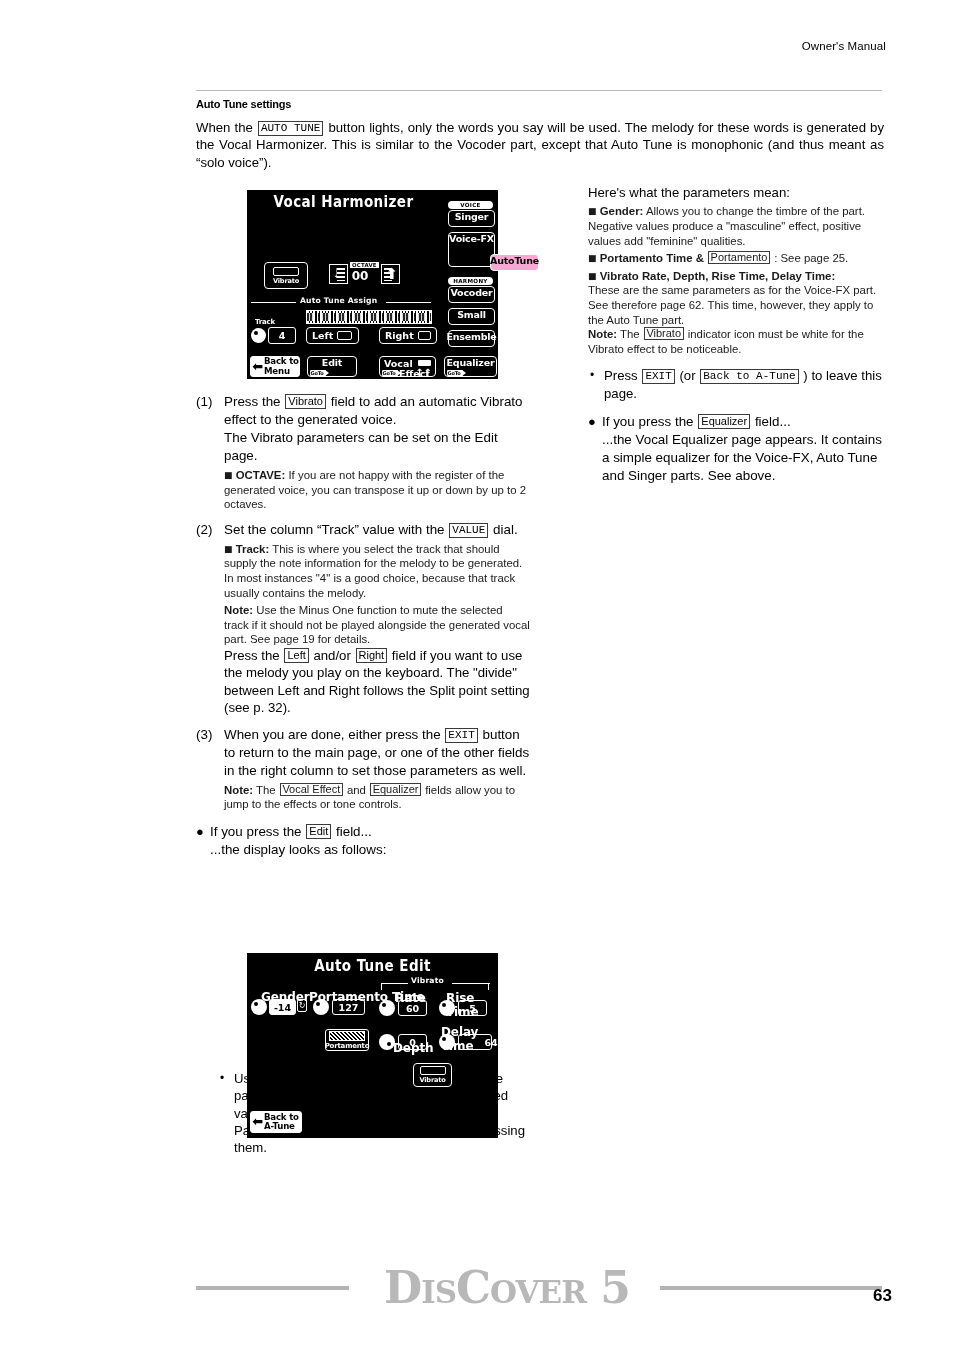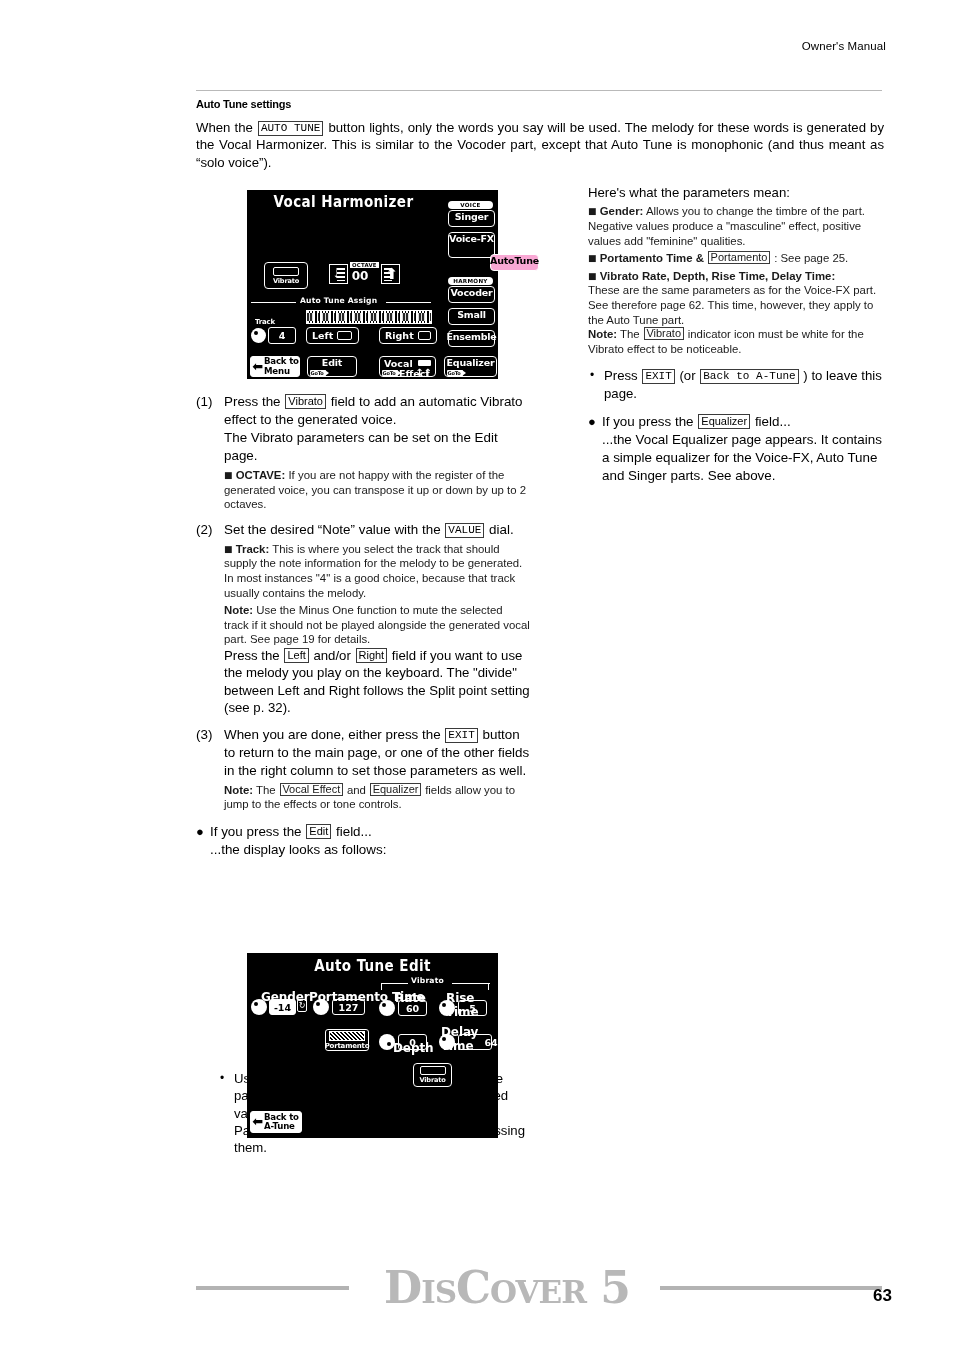--- a/index.html
+++ b/index.html
@@ -319,21 +319,21 @@
     </div>
     <div class="lrfield" style="left:132px; top:137px; width:58px; height:17px;">
       <span>Right</span>
       <span class="ind"></span>
     </div>
 
     <div class="ltag" style="left:201px; top:11px; width:45px; height:8px;">VOICE</div>
     <div class="lbtn" style="left:201px; top:20px; width:47px; height:17px;">
       <span>Singer</span>
     </div>
-    <div class="lbtn" style="left:201px; top:42px; width:47px; height:26px;">
+    <div class="lbtn" style="left:201px; top:42px; width:47px; height:35px;">
       <span>Voice-FX</span>
     </div>
     <div class="lbtn inv" style="left:199px; top:64px; width:49px; height:17px;">
       <span>AutoTune</span>
     </div>
     <div class="ltag" style="left:201px; top:87px; width:45px; height:8px;">HARMONY</div>
     <div class="lbtn" style="left:201px; top:96px; width:47px; height:17px;">
       <span>Vocoder</span>
     </div>
     <div class="lbtn" style="left:201px; top:118px; width:47px; height:17px;">
@@ -385,21 +385,21 @@
           <span class="sq">■</span>
           <b>OCTAVE:</b>
           <span>If you are not happy with the register of the generated voice, you can transpose it up or down by up to 2 octaves.</span>
         </div>
       </div>
     </div>
 
     <div class="step step-big">
       <div class="num">(2)</div>
       <div class="body">
-        <span>Set the desired “Note” value with the</span>
+        <span>Set the column “Track” value with the</span>
         <span class="key">VALUE</span>
         <span>dial.</span>
         <div class="sub">
           <span class="sq">■</span>
           <b>Track:</b>
           <span>This is where you select the track that should supply the note information for the melody to be generated. In most instances "4" is a good choice, because that track usually contains the melody.</span>
         </div>
         <div class="sub">
           <b>Note:</b>
           <span>Use the Minus One function to mute the selected track if it should not be played alongside the generated vocal part. See page 19 for details.</span>

